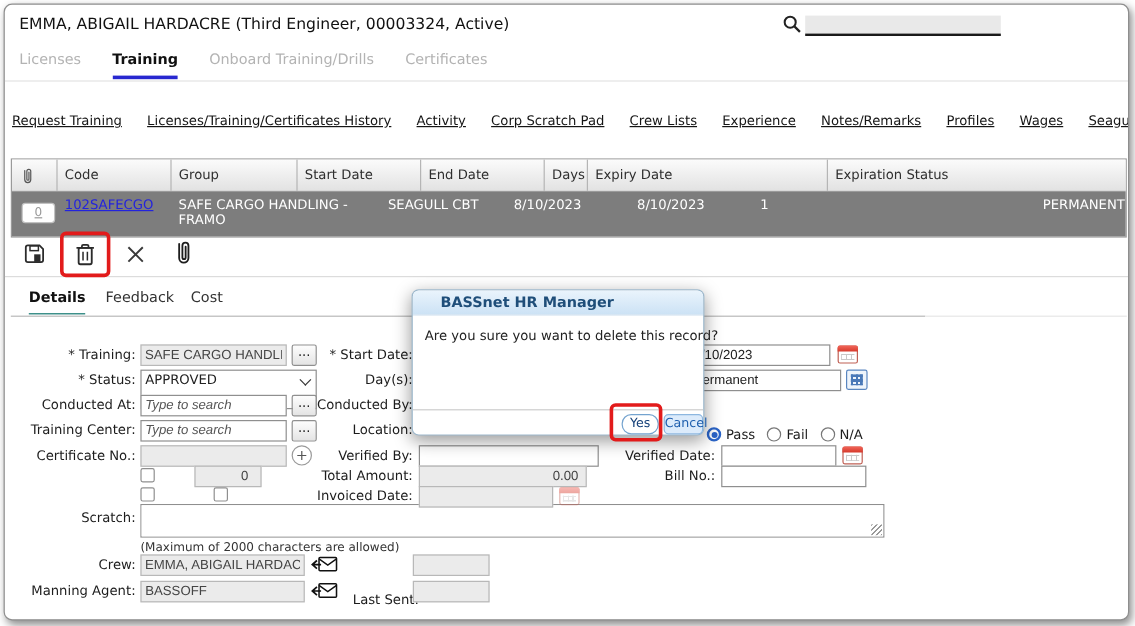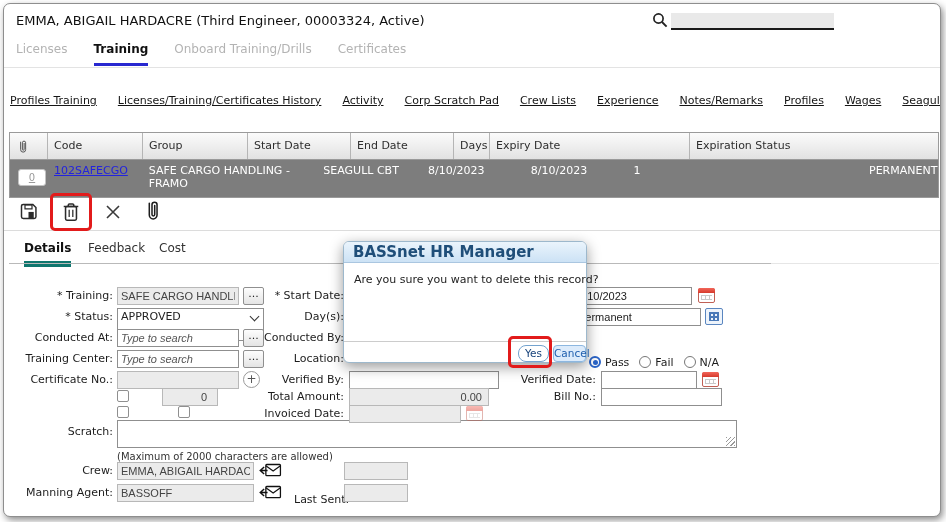--- a/index.html
+++ b/index.html
@@ -35,21 +35,21 @@
                   border:1px solid #c2c2c2; border-radius:3px; text-align:center; font-size:10px;
                   color:#9a9a9a; text-decoration:underline; line-height:15px; }
   #row-code a { color:#2323dd; text-decoration:underline; font-size:11px; }
 
   
   .tool { cursor:pointer; }
   #toolbar-line { left:0; top:226px; width:938px; height:1px; background:#dcdcdc; }
 
   
   .dtab { font-size:12px; color:#333; padding-bottom:6px; }
-  .dtab.active { font-weight:bold; color:#111; border-bottom:6px solid #0f766e; }
+  .dtab.active { font-weight:bold; color:#111; border-bottom:1px solid #0f766e; }
   #dtab-line { left:5px; top:259px; width:762px; height:1px; background:#b9b9b9; }
   #dtab-line2 { left:767px; top:259px; width:168px; height:1px; background:#e6e6e6; }
 
   
   .lbl { position:absolute; font-size:11px; color:#1c1c1c; text-align:right; white-space:nowrap; line-height:18px; }
   .inp { position:absolute; height:18px; border:1px solid #8f8f8f; background:#fff; font-size:11px;
          padding:0 3px; color:#222; outline:none; }
   .inp::placeholder { font-style:italic; color:#555; }
   .inp.dis { background:#ebebeb; border-color:#b8b8b8; color:#444; }
   .inp.num { text-align:right; }
@@ -83,21 +83,21 @@
   #comments-box textarea { width:100%; height:100%; border:none; resize:none; outline:none; font:11px "DejaVu Sans",sans-serif; }
   #comments-handle { position:absolute; right:1px; bottom:1px; width:9px; height:9px;
       background:repeating-linear-gradient(135deg,#999 0 1px,transparent 1px 3px); }
   .note { position:absolute; font-size:10px; color:#333;text-align:center; }
 
   
   #dialog { left:339px; top:237px; width:244px; height:122px; background:#fff;
             border:1px solid #9db8cc; border-radius:6px; box-shadow:0 4px 14px rgba(0,0,0,.4); z-index:5; }
   #dialog-head { position:absolute; left:0; top:0; right:0; height:21px; border-radius:5px 5px 0 0;
                  background:linear-gradient(#eaf4fc,#cce2f5); border-bottom:1px solid #aac6e0;
-                 font-size:15px; font-weight:bold; color:#1f4e79; line-height:21px; padding-left:9px; }
+                 font-size:12px; font-weight:bold; color:#1f4e79; line-height:21px; padding-left:23px; }
   #dialog-msg { position:absolute; left:10px; top:31px; font-size:11px; color:#222; white-space:nowrap; }
   #dialog-footline { position:absolute; left:0; right:0; top:99px; height:1px; background:#ccc; }
   .dlg-btn { position:absolute; top:103px; height:17px; font-size:10.5px; text-align:center; line-height:15px; border-radius:8px; cursor:pointer; }
   #btn-yes { left:174px; width:31px; background:#fff; border:1px solid #74a3cf; color:#17427a; }
   #btn-cancel { left:209px; width:33px; background:#dcebfb; border:1px solid #8db7e0; color:#1f5fae; border-radius:4px; }
 
   
   .redbox { position:absolute; border:3px solid #e21b1b; border-radius:5px; z-index:9; pointer-events:none; }
   #red-trash { left:46px; top:189px; width:42px; height:38px; }
   #red-yes { left:504px; top:332px; width:44px; height:32px; }
@@ -118,21 +118,21 @@
 
   <div id="tabs" class="abs">
     <div class="tab">Licenses</div>
     <div class="tab active">Training</div>
     <div class="tab">Onboard Training/Drills</div>
     <div class="tab">Certificates</div>
   </div>
   <div id="hdr-line" class="abs"></div>
 
   <div id="navlinks" class="abs">
-    <a href="#">Profiles Training</a>
+    <a href="#">Request Training</a>
     <a href="#">Licenses/Training/Certificates History</a>
     <a href="#">Activity</a>
     <a href="#">Corp Scratch Pad</a>
     <a href="#">Crew Lists</a>
     <a href="#">Experience</a>
     <a href="#">Notes/Remarks</a>
     <a href="#">Profiles</a>
     <a href="#">Wages</a>
     <a href="#">Seagull Lookup</a>
   </div>

